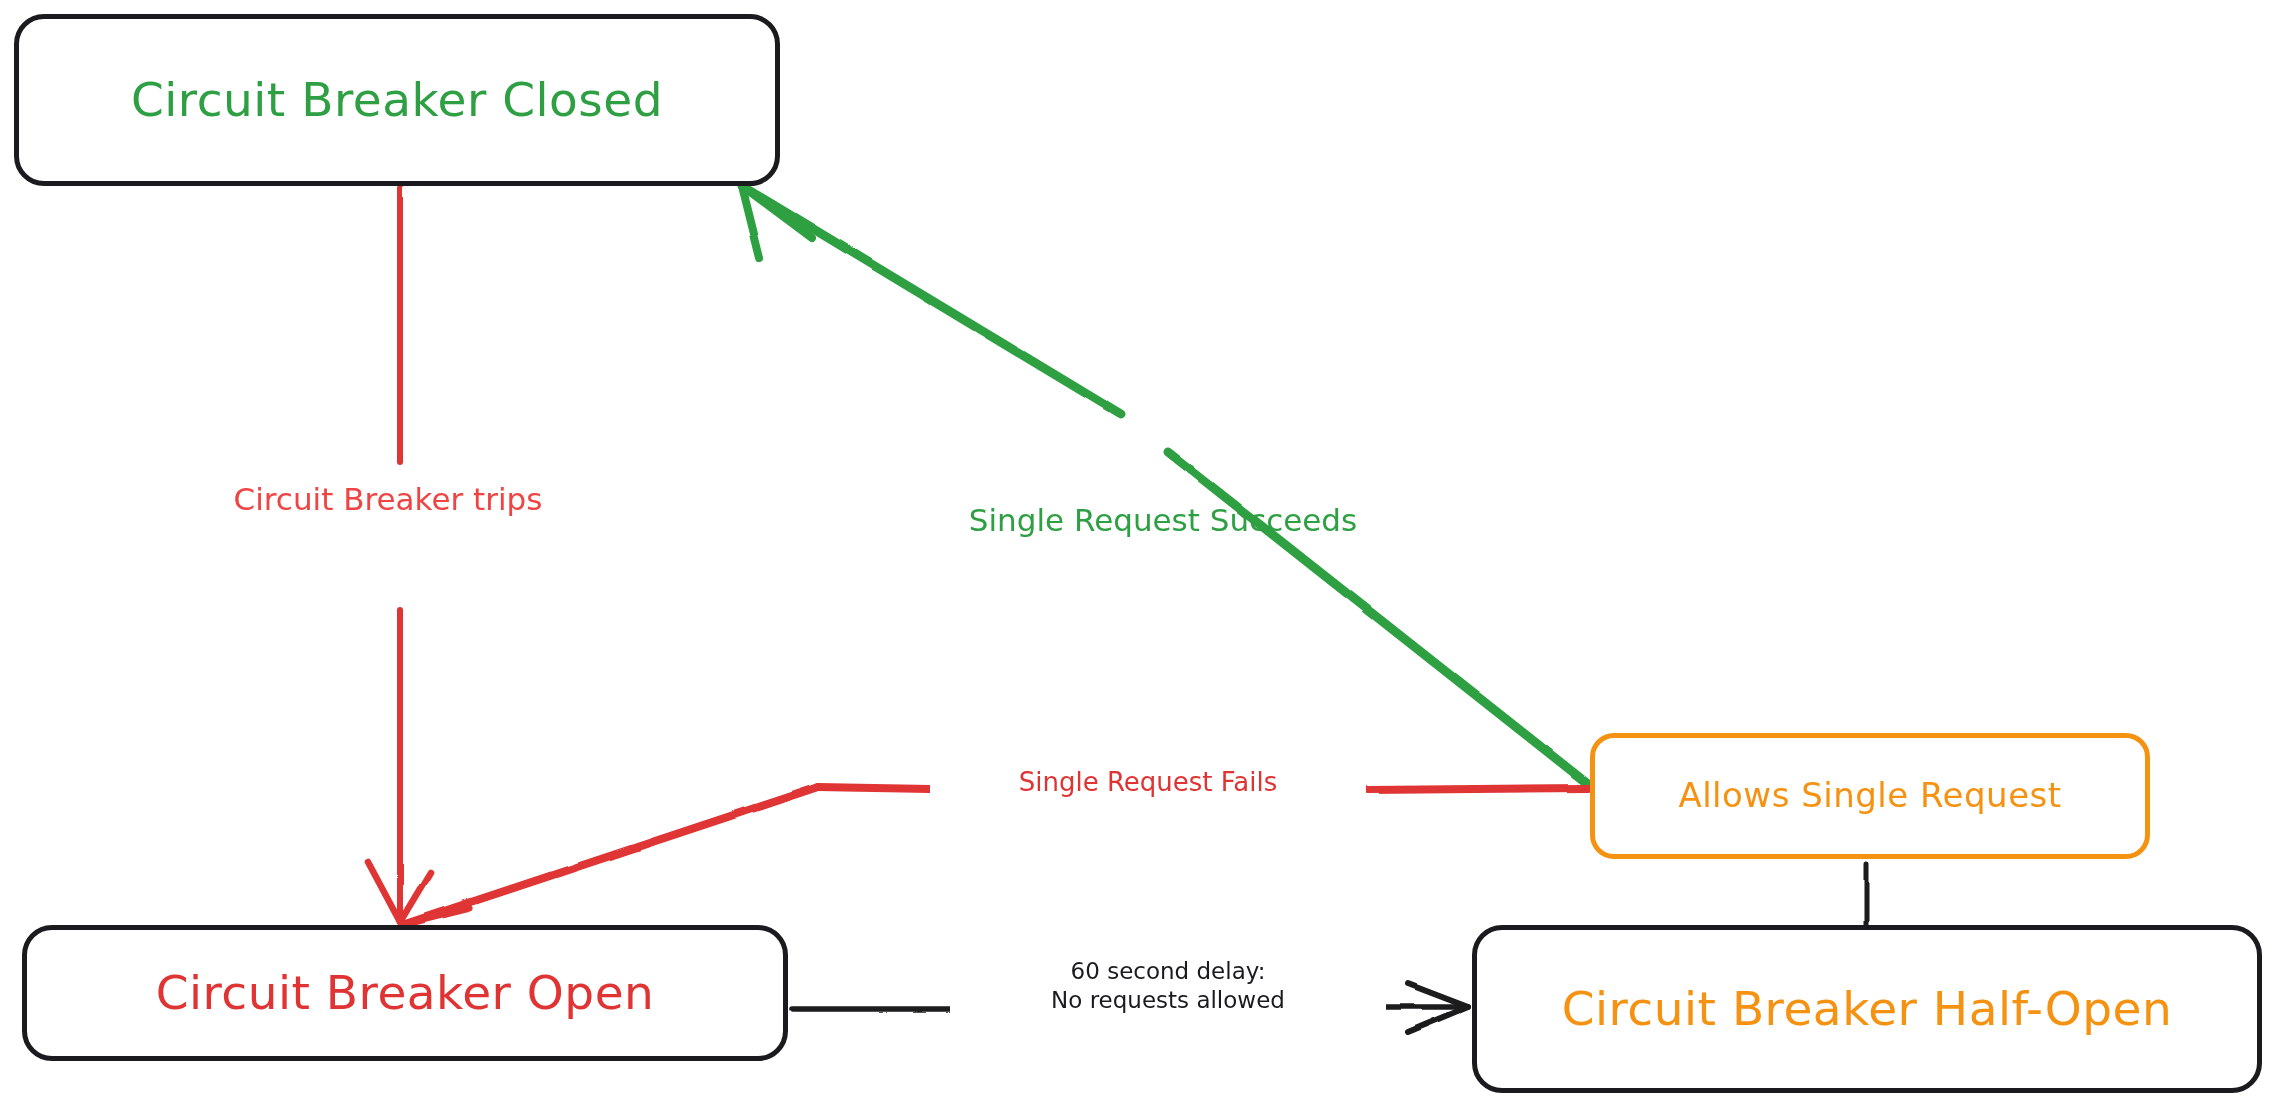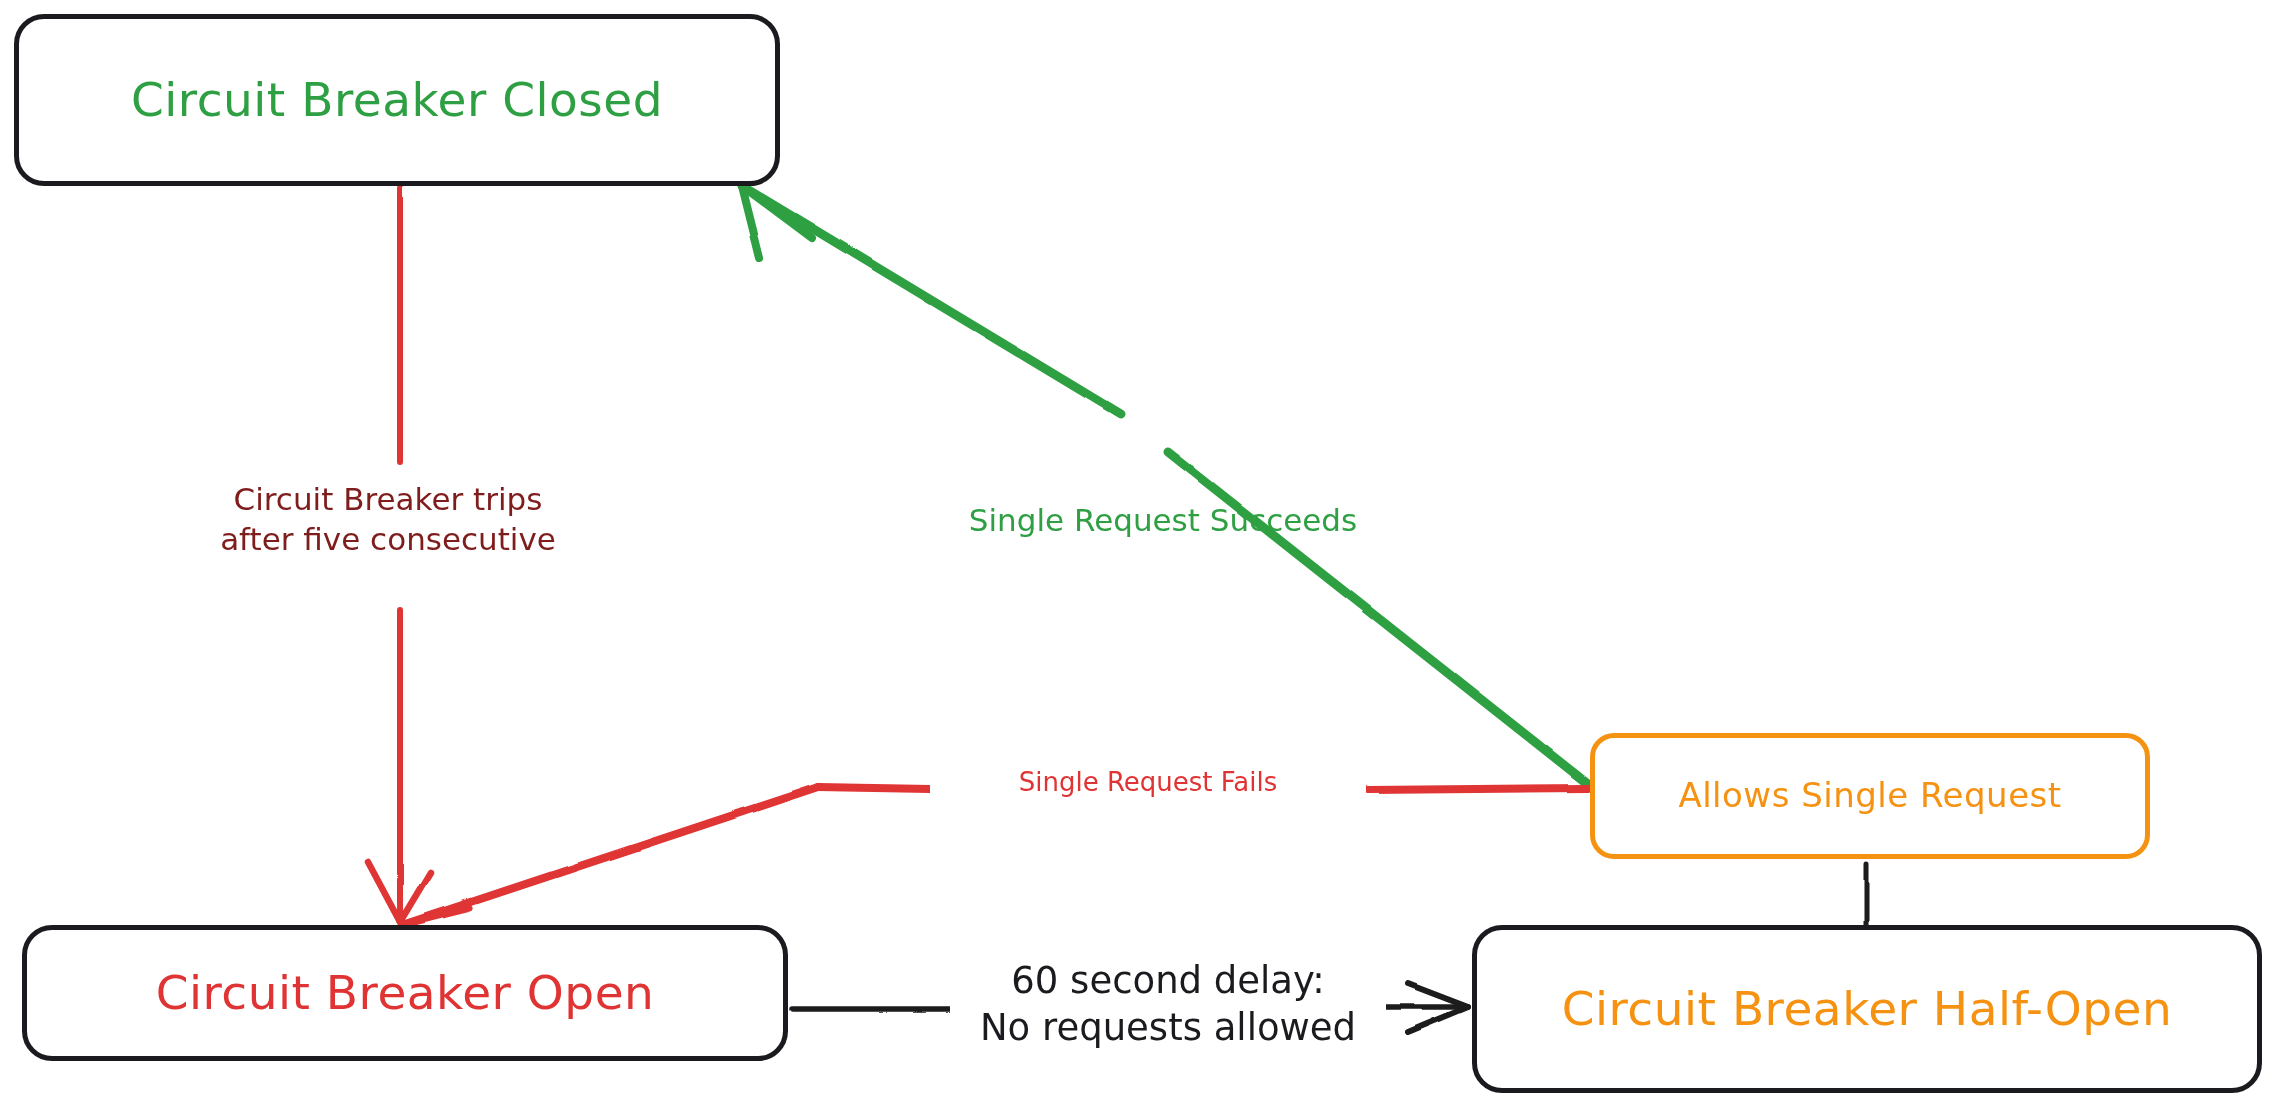--- a/index.html
+++ b/index.html
@@ -102,41 +102,41 @@
     white-space: nowrap;
     font-family: "DejaVu Sans", sans-serif;
     background: #ffffff;
     padding: 2px 8px;
   }
   .edge-label.transparent { background: transparent; }
 
   .lbl-trips {
     left: 150px; top: 478px;
     width: 460px;
-    color: #7f1d1d;
+    color: #ef4444;
     font-size: 31px;
   }
   .lbl-succeeds {
     left: 900px; top: 466px;
     width: 510px;
     color: #2ea043;
     font-size: 31px;
     margin-top: 33px;
   }
   .lbl-fails {
     left: 930px; top: 764px;
     width: 420px;
     color: #e03434;
     font-size: 26px;
   }
   .lbl-delay {
     left: 950px; top: 955px;
     width: 420px;
     color: #1b1b1f;
-    font-size: 37px;
+    font-size: 23px;
   }
   .lbl-line { display: block; }
 </style>
 </head>
 <body>
 
 <div id="canvas">
 
   <svg id="edges" viewBox="0 0 2272 1107">
     <defs>
@@ -194,21 +194,20 @@
   <div class="node node-halfopen">
     <span class="node-label">Circuit Breaker Half-Open</span>
   </div>
 
   <div class="node node-allows">
     <span class="node-label">Allows Single Request</span>
   </div>
 
   <div class="edge-label lbl-trips">
     <span class="lbl-line">Circuit Breaker trips</span>
-    <span class="lbl-line">after five consecutive</span>
   </div>
 
   <div class="edge-label lbl-succeeds transparent">
     <span class="lbl-line">Single Request Succeeds</span>
   </div>
 
   <div class="edge-label lbl-fails">
     <span class="lbl-line">Single Request Fails</span>
   </div>
 

